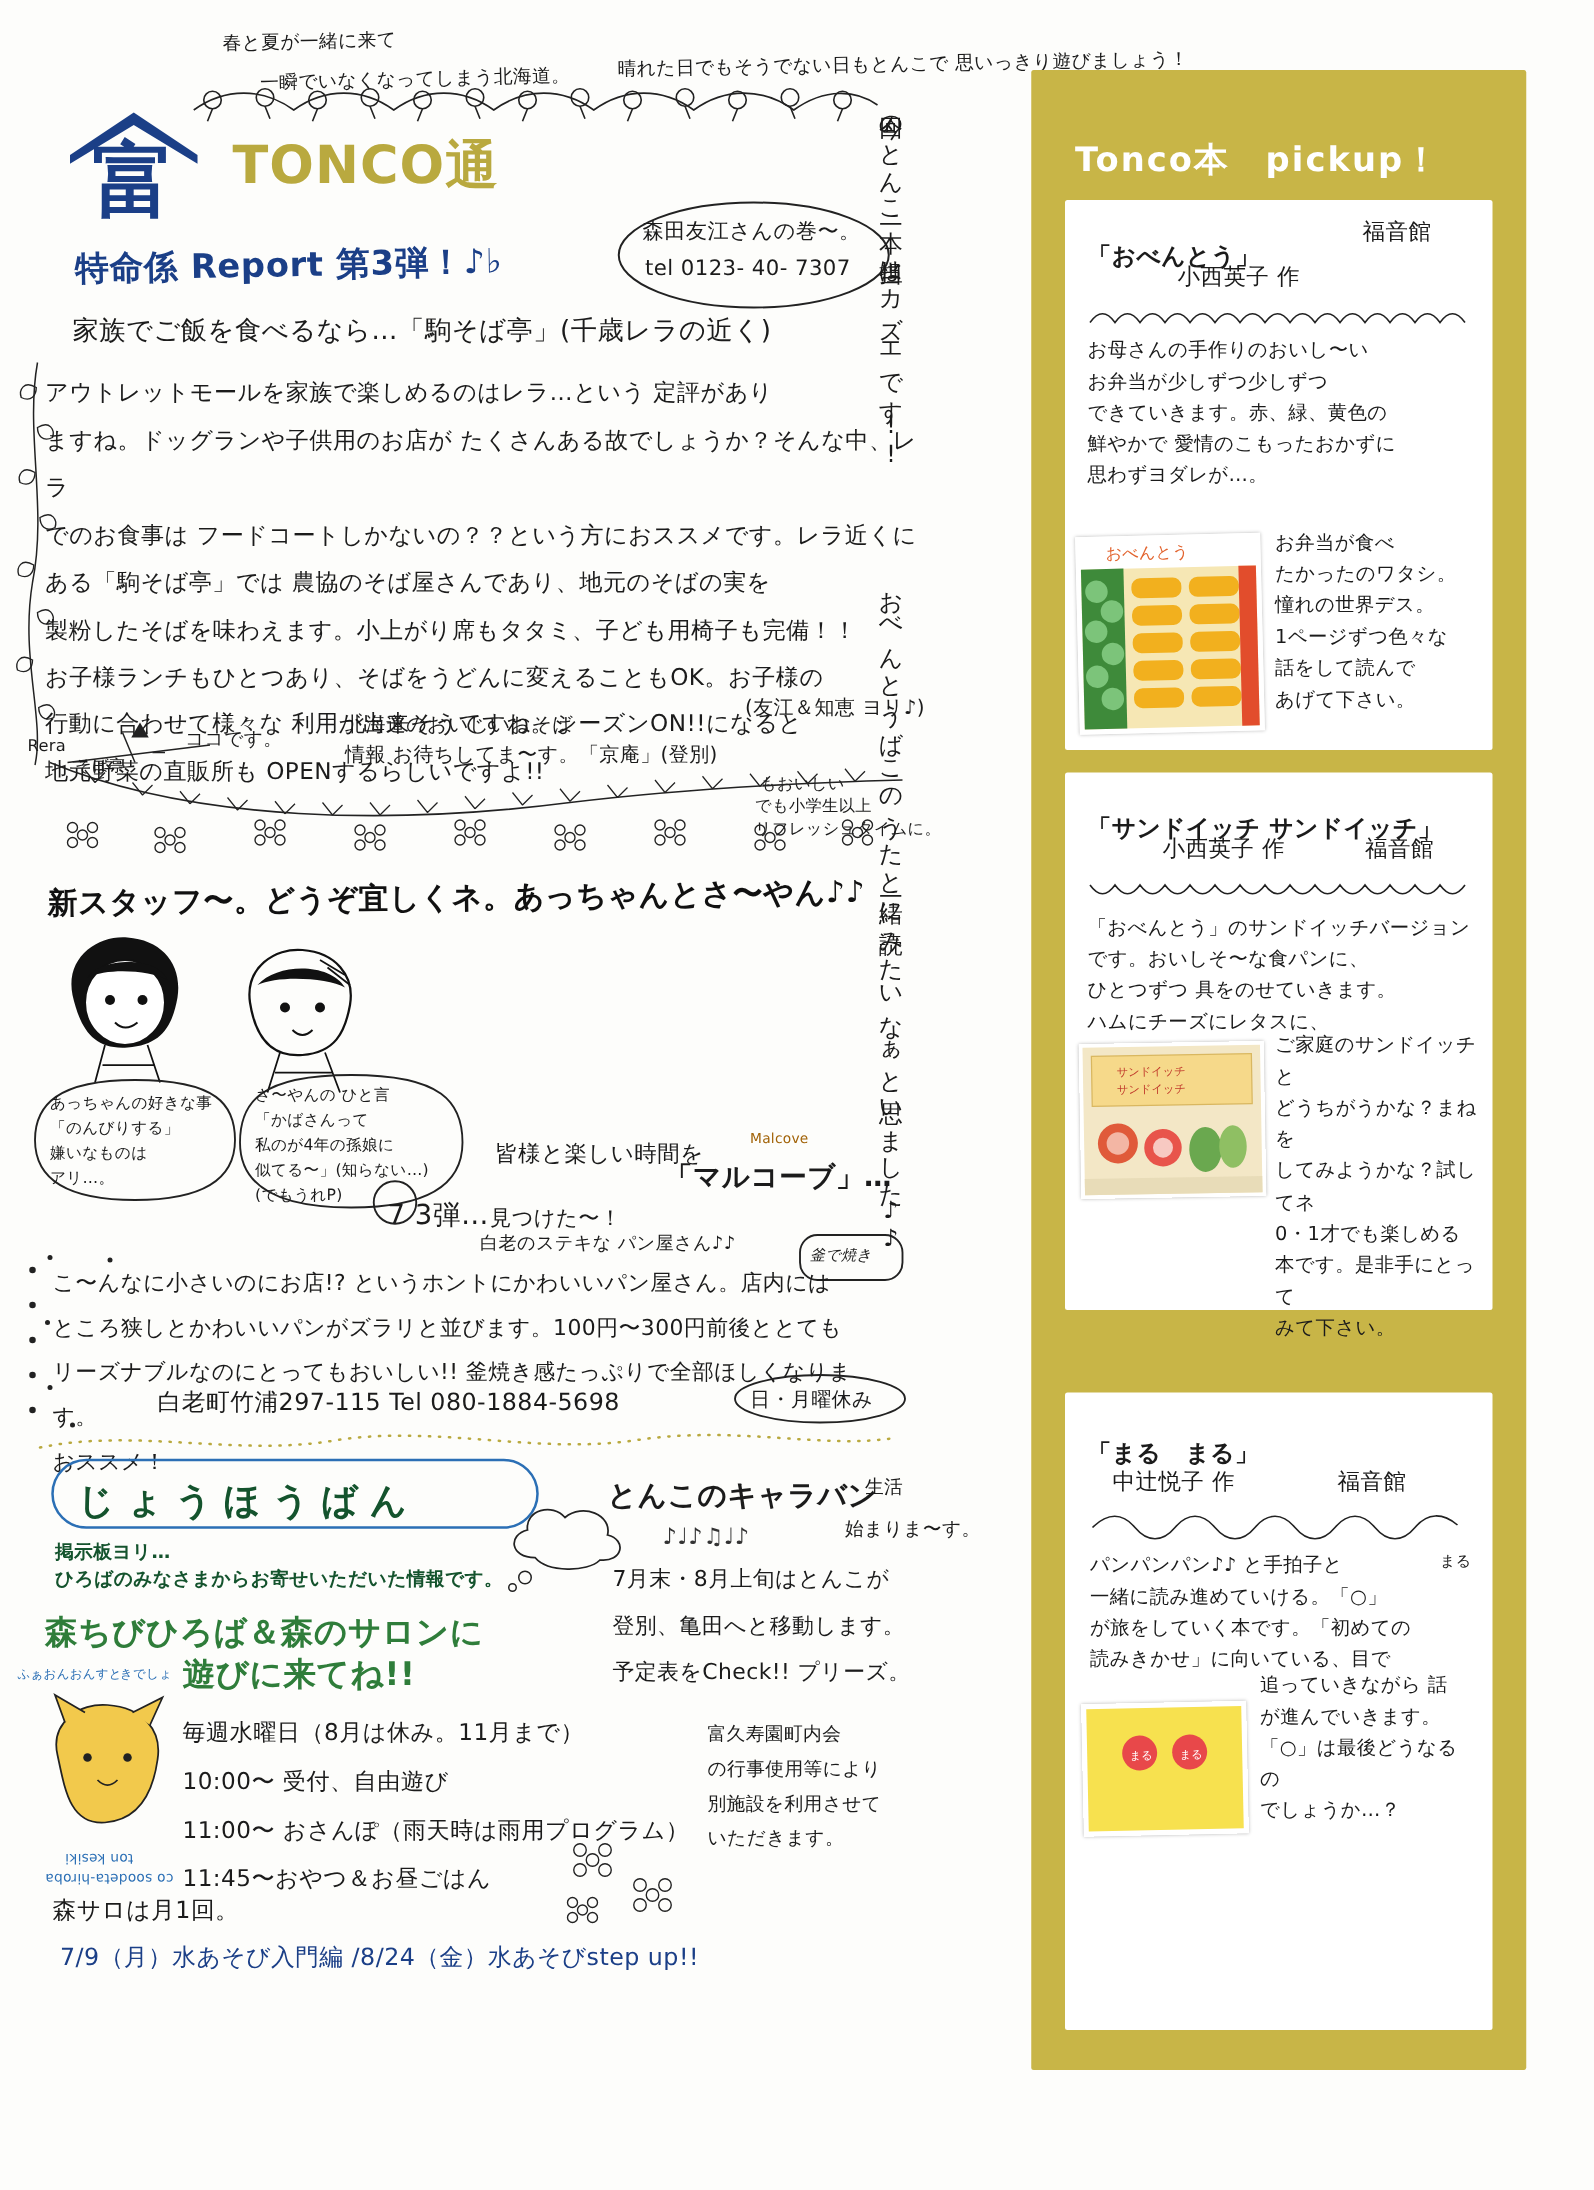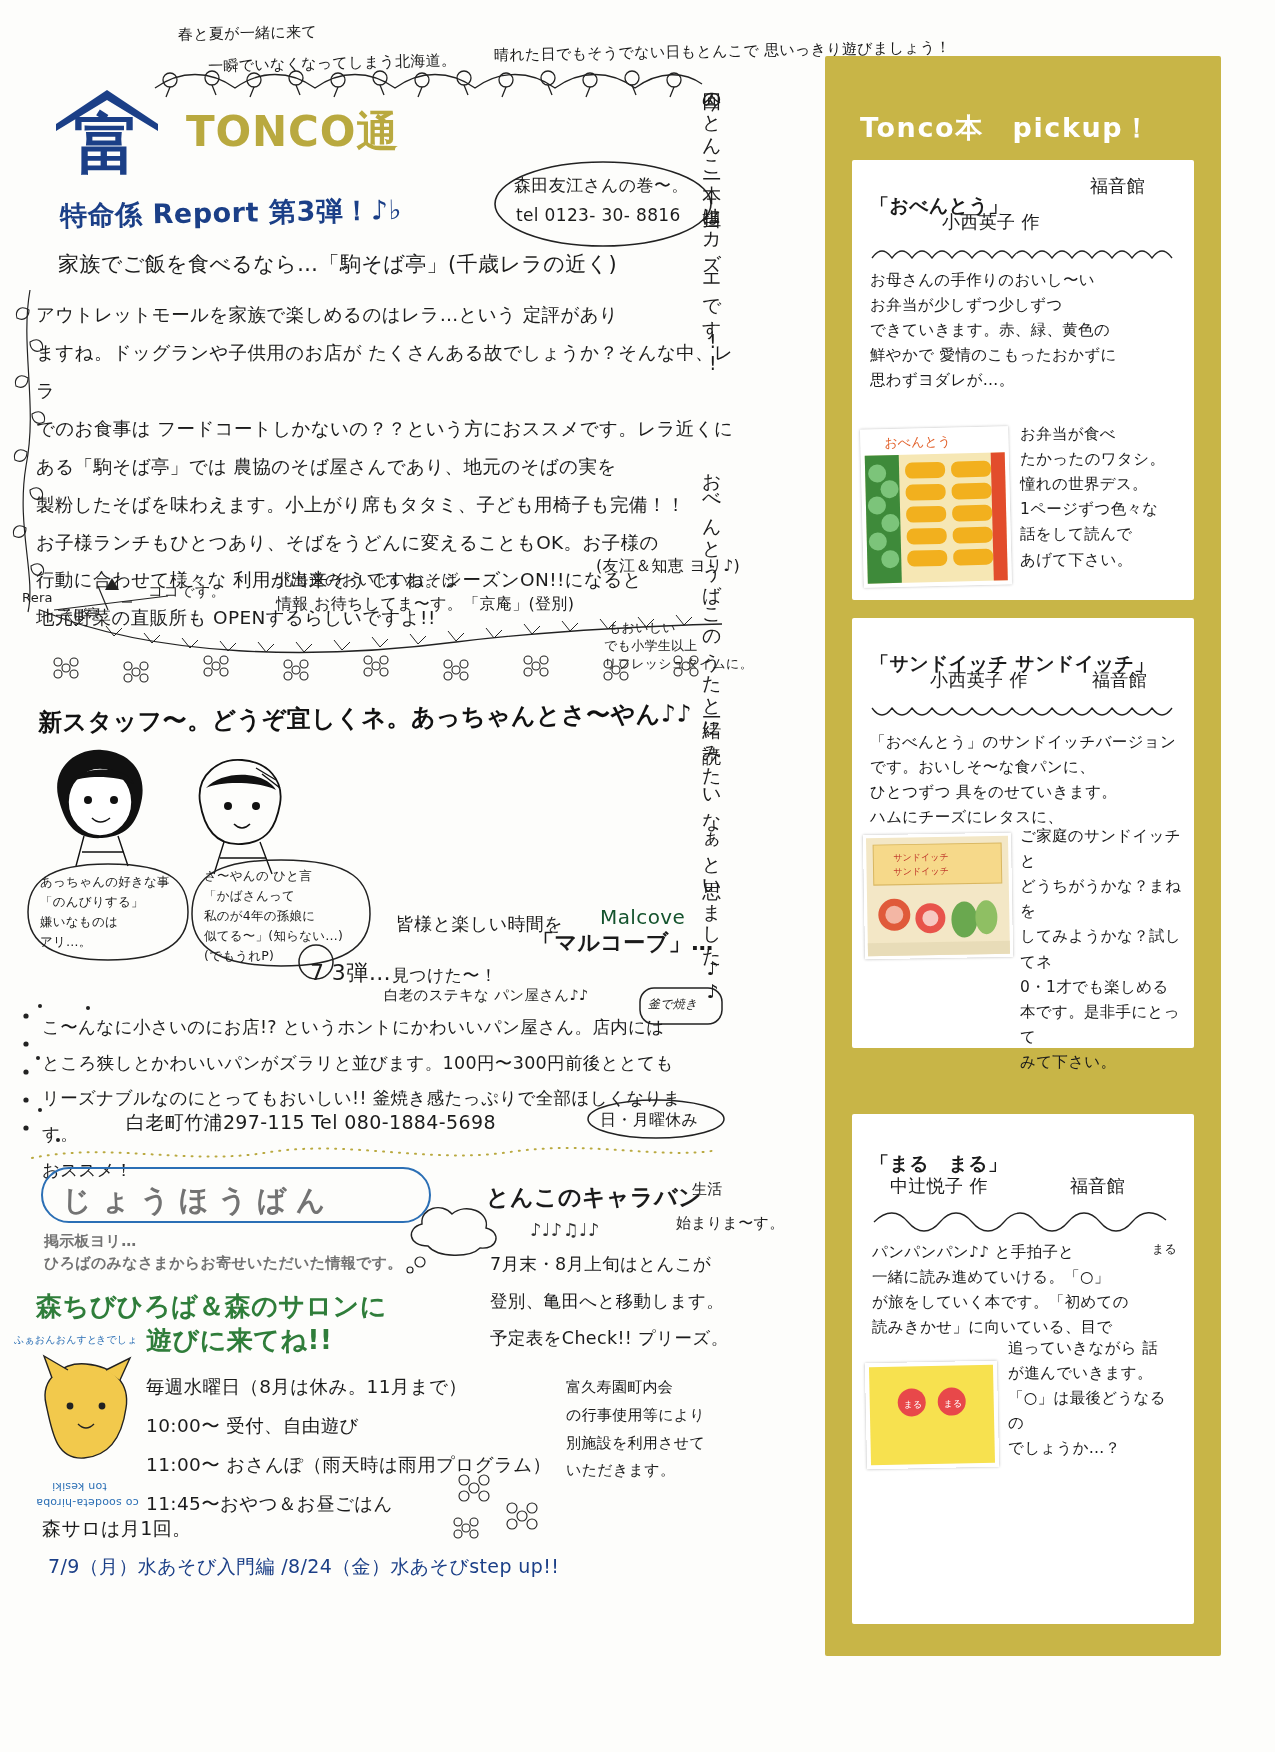--- a/index.html
+++ b/index.html
@@ -60,21 +60,21 @@
   
   .vert{
     writing-mode:vertical-rl;
     text-orientation:upright;
     font-size:19px;
     line-height:1.25;
     letter-spacing:.04em;
   }
 
   
-  .h-blue{color:#737373;font-weight:bold;}
+  .h-blue{color:#14532d;font-weight:bold;}
   .h-green{color:#2f7d3a;font-weight:bold;}
 
   
   svg{display:block;overflow:visible;}
   .tiny{font-size:11px;}
 </style>
 </head>
 <body>
 
 <div class="page">
@@ -115,21 +115,21 @@
   </div>
   <div class="abs brand" style="left:186px;top:104px;">TONCO通</div>
 
   <div class="abs hw" style="left:60px;top:192px;font-size:27px;color:#1b3f87;font-weight:bold;transform:rotate(-1deg);">特命係 Report 第3弾！♪♭</div>
 
   <div class="abs" style="left:492px;top:158px;">
     <svg width="222" height="92" viewBox="0 0 222 92">
       <ellipse cx="111" cy="46" rx="108" ry="42" fill="none" stroke="#222" stroke-width="1.6"></ellipse>
     </svg>
     <div class="hw" style="position:absolute;left:22px;top:14px;font-size:17px;">森田友江さんの巻〜。</div>
-    <div class="hw" style="position:absolute;left:24px;top:44px;font-size:17px;">tel 0123- 30- 8816</div>
+    <div class="hw" style="position:absolute;left:24px;top:44px;font-size:17px;">tel 0123- 40- 7307</div>
   </div>
 
   <div class="abs hw" style="left:58px;top:248px;font-size:21px;">家族でご飯を食べるなら…「駒そば亭」(千歳レラの近く)</div>
 
   <svg class="abs" style="left:10px;top:286px;" width="40" height="330" viewBox="0 0 40 330">
     <path d="M20,4 C10,60 28,120 16,180 C6,240 26,290 18,326" fill="none" stroke="#222" stroke-width="1.2"></path>
     <g fill="none" stroke="#222" stroke-width="1.1">
       <path d="M19,24 c-10,-6 -14,2 -12,8 c8,4 12,-2 12,-8z"></path>
       <path d="M20,56 c10,-6 14,2 12,8 c-8,4 -12,-2 -12,-8z"></path>
       <path d="M18,92 c-10,-6 -14,2 -12,8 c8,4 12,-2 12,-8z"></path>
@@ -288,21 +288,21 @@
   </div>
 
   <div class="abs hw" style="left:396px;top:910px;font-size:18px;">皆様と楽しい時間を</div>
 
   <div class="abs hw" style="left:310px;top:956px;font-size:22px;">7 3弾…</div>
   <svg class="abs" style="left:296px;top:942px;" width="40" height="40" viewBox="0 0 40 40">
     <circle cx="20" cy="20" r="17" fill="none" stroke="#222" stroke-width="1.5"></circle>
   </svg>
   <div class="abs hw" style="left:392px;top:962px;font-size:17px;">見つけた〜！</div>
   <div class="abs hw" style="left:532px;top:926px;font-size:22px;font-weight:bold;">「マルコーブ」…</div>
-  <div class="abs hw" style="left:600px;top:902px;font-size:20px;color:#14532d;">Malcove</div>
+  <div class="abs hw" style="left:600px;top:902px;font-size:11px;color:#a16207;">Malcove</div>
   <div class="abs hw" style="left:384px;top:984px;font-size:14.5px;">白老のステキな パン屋さん♪♪</div>
 
   <div class="abs" style="left:638px;top:986px;">
     <svg width="86" height="40" viewBox="0 0 86 40">
       <rect x="2" y="2" width="82" height="36" rx="14" fill="none" stroke="#222" stroke-width="1.5"></rect>
     </svg>
     <div class="hw" style="position:absolute;left:10px;top:9px;font-size:12px;font-style:italic;">釜で焼き</div>
   </div>
 
   <svg class="abs" style="left:18px;top:1000px;" width="700" height="146" viewBox="0 0 700 146">

